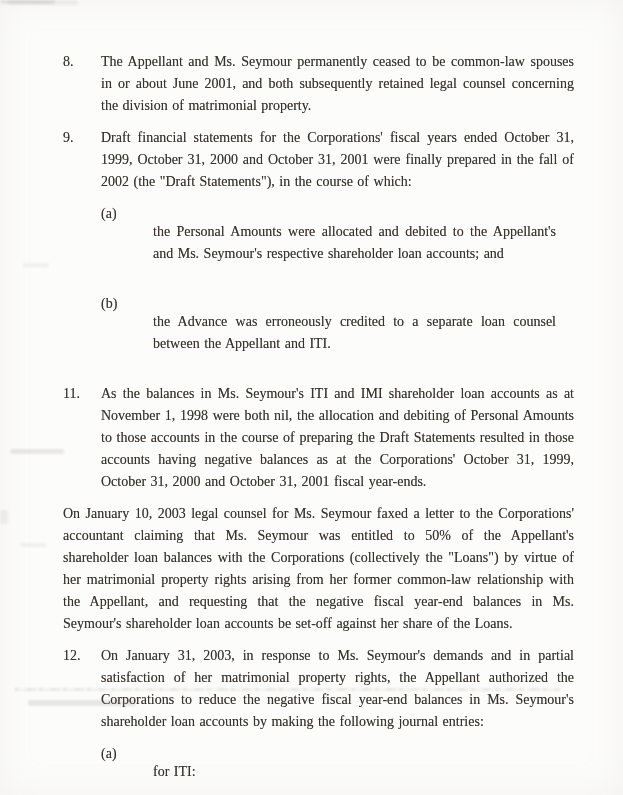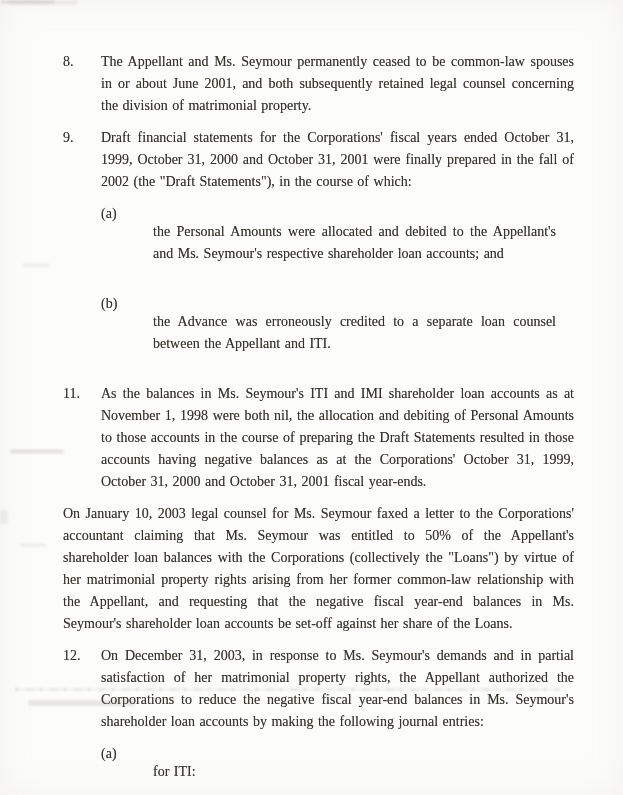--- a/index.html
+++ b/index.html
@@ -126,21 +126,21 @@
 
     <section class="para">
       <div class="para-body">
         <p class="para-text">On January 10, 2003 legal counsel for Ms. Seymour faxed a letter to the Corporations' accountant claiming that Ms. Seymour was entitled to 50% of the Appellant's shareholder loan balances with the Corporations (collectively the "Loans") by virtue of her matrimonial property rights arising from her former common-law relationship with the Appellant, and requesting that the negative fiscal year-end balances in Ms. Seymour's shareholder loan accounts be set-off against her share of the Loans.</p>
       </div>
     </section>
 
     <section class="para">
       <div class="para-num">12.</div>
       <div class="para-body">
-        <p class="para-text">On December 31, 2003, in response to Ms. Seymour's demands and in partial satisfaction of her matrimonial property rights, the Appellant authorized the Corporations to reduce the negative fiscal year-end balances in Ms. Seymour's shareholder loan accounts by making the following journal entries:</p>
+        <p class="para-text">On January 31, 2003, in response to Ms. Seymour's demands and in partial satisfaction of her matrimonial property rights, the Appellant authorized the Corporations to reduce the negative fiscal year-end balances in Ms. Seymour's shareholder loan accounts by making the following journal entries:</p>
         <div class="subitem">
           <div class="sub-label">(a)</div>
           <p class="sub-text">for ITI:</p>
         </div>
       </div>
     </section>
 
   </div>
 
   <div class="smudge" style="left:0;   top:141; width:55px;  height:4px;"></div>

